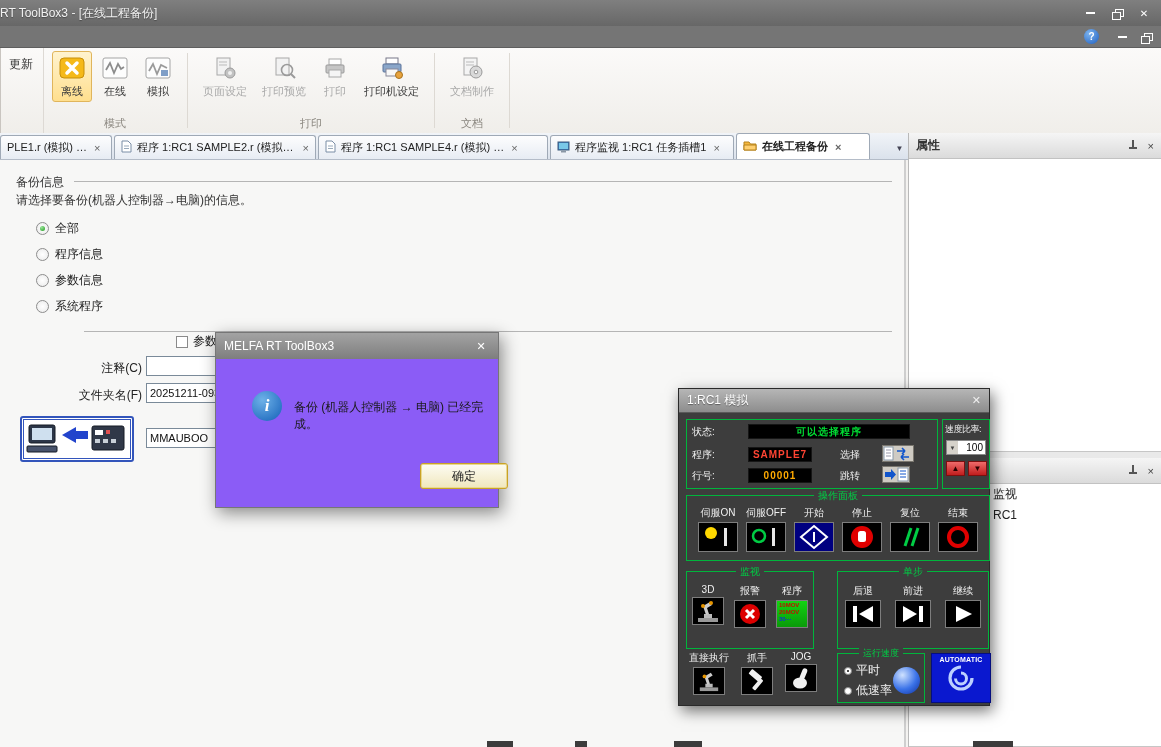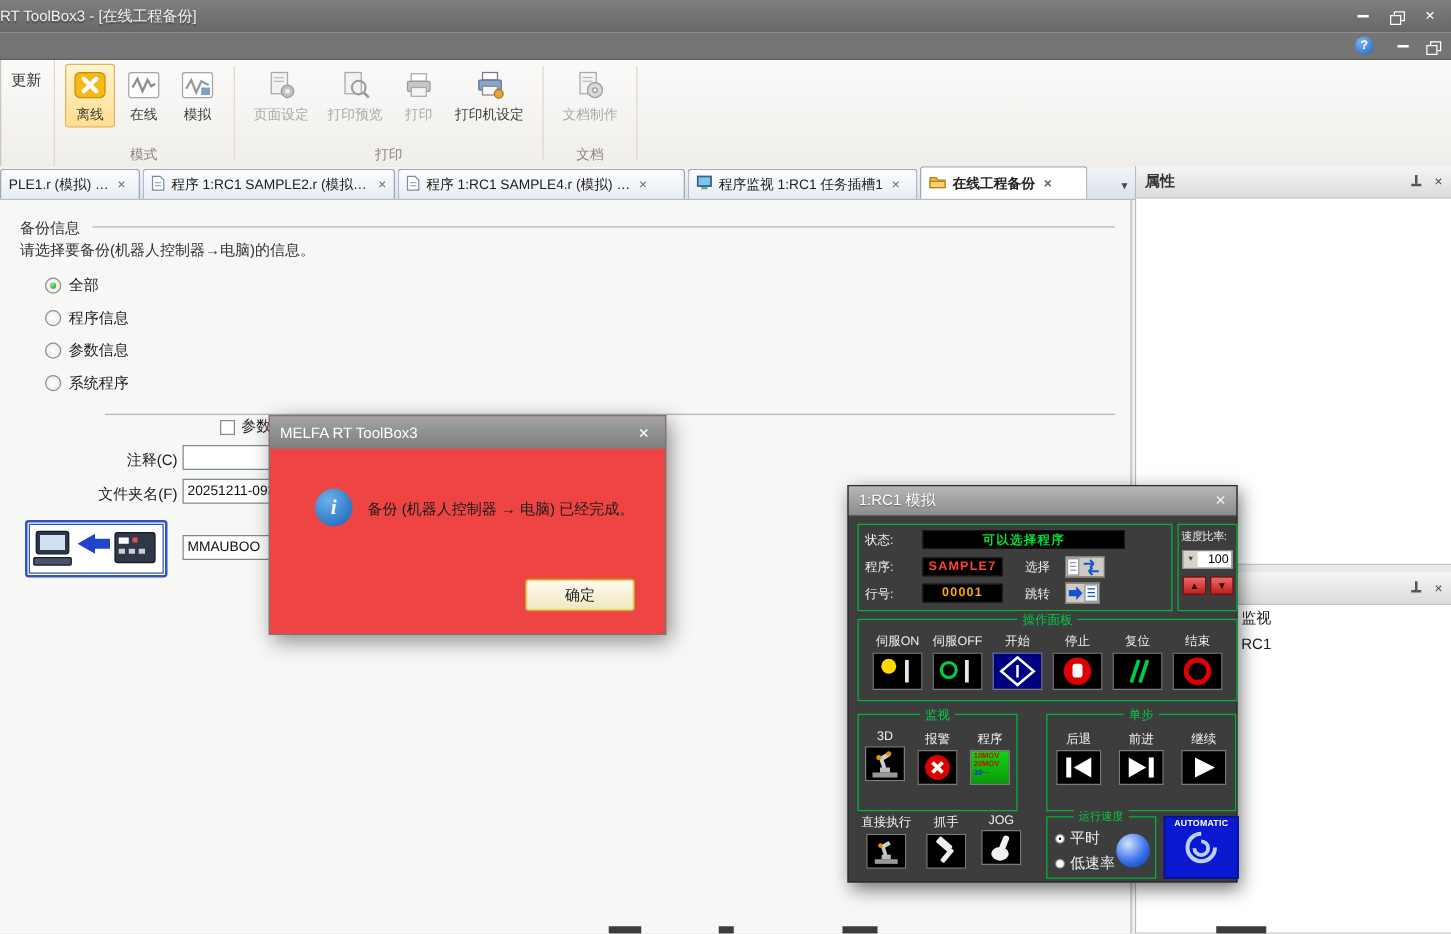--- a/index.html
+++ b/index.html
@@ -62,37 +62,37 @@
 .radio.checked::after{content:"";position:absolute;left:3px;top:3px;width:5px;height:5px;border-radius:50%;background:radial-gradient(circle at 35% 30%,#9ae49a,#1d9a1d)}
 .hline2{position:absolute;left:84px;top:171px;width:808px;height:1px;background:#b5b5b5}
 .chk-row{position:absolute;left:176px;top:173px;display:flex;gap:5px;font-size:12px;color:#222;align-items:center}
 .checkbox{width:12px;height:12px;border:1px solid #8a8a8a;background:#fff}
 .fld-label{position:absolute;font-size:12px;color:#222;width:112px;text-align:right}
 .fld-input{position:absolute;height:20px;border:1px solid #7a8a99;background:#fff;font-size:11px;font-family:inherit;padding:0 3px;color:#111}
 .pc-graphic{position:absolute;left:20px;top:256px;width:114px;height:46px;border:2px solid #3355bb;border-radius:3px;background:#fff;padding:1px}
 .pc-inner{width:100%;height:100%;border:1px solid #3355bb;display:flex;align-items:center;justify-content:center}
 
 
-.dialog{position:absolute;left:215px;top:332px;width:318px;height:176px;background:#ef4444;border:1px solid #767676;box-shadow:3px 5px 16px rgba(0,0,0,.45);z-index:50}
+.dialog{position:absolute;left:215px;top:332px;width:284px;height:176px;background:#8b5cf6;border:1px solid #767676;box-shadow:3px 5px 16px rgba(0,0,0,.45);z-index:50}
 .dialog-titlebar{height:26px;background:linear-gradient(#a3a3a3,#7e7e7e);display:flex;align-items:center;padding:0 0 0 8px}
 .dialog-title{color:#fff;font-size:12px;flex:1}
 .dialog-close{color:#fff;font-size:11px;width:34px;height:100%;display:flex;align-items:center;justify-content:center}
 .dialog-info-icon{position:absolute;left:36px;top:58px;width:30px;height:30px;border-radius:50%;background:radial-gradient(circle at 35% 30%,#6db1e8,#1460b8);color:#fff;font:italic bold 17px "Liberation Serif",serif;display:flex;align-items:center;justify-content:center}
 .dialog-msg{position:absolute;left:78px;top:66px;font-size:12px;color:#1a1a1a}
 .dialog-ok{position:absolute;left:204px;top:130px;width:88px;height:26px;background:linear-gradient(#fdfcf3,#f0e7bd);border:1px solid #c9a227;border-radius:3px;font-size:12px;color:#222;display:flex;align-items:center;justify-content:center;box-shadow:0 0 0 1px #ead98f inset}
 
 
 .simpanel{position:absolute;left:678px;top:388px;width:312px;height:318px;background:#3d3d3d;border:1px solid #2a2a2a;box-shadow:3px 5px 14px rgba(0,0,0,.55);z-index:60}
 .sim-titlebar{height:24px;background:linear-gradient(#b6b6b6,#8d8d8d);display:flex;align-items:center;padding:0 8px;border-bottom:1px solid #5a5a5a}
 .sim-title{color:#fff;font-size:12px;flex:1;text-shadow:0 1px 1px rgba(0,0,0,.4)}
 .sim-close{color:#efefef;font-size:11px}
 .sim-body{position:absolute;left:0;top:24px;right:0;bottom:0}
 .sgroup{position:absolute;border:1px solid #00b53c}
 .sgroup-title{position:absolute;top:-7px;left:50%;transform:translateX(-50%);background:#3d3d3d;padding:0 4px;color:#00cc44;font-size:10px;white-space:nowrap}
-.srow{position:absolute;left:5px;right:4px;display:flex;align-items:center;gap:12px}
+.srow{position:absolute;left:5px;right:4px;display:flex;align-items:flex-end;gap:22px}
 .slabel{color:#f0f0f0;font-size:10px;white-space:nowrap}
 .sdisplay{background:#000;border:1px solid #161616;height:15px;display:flex;align-items:center;justify-content:center;font-weight:bold;font-size:10px;letter-spacing:1px}
 .sicon-btn{display:inline-flex;background:#cfcbc3;border:1px solid #7a776f;padding:0;height:17px;align-items:center}
 .scombo{position:absolute;left:3px;top:20px;width:40px;height:15px;background:#fff;border:1px solid #888;display:flex}
 .scombo-btn{width:11px;background:#d6d2ca;color:#444;font-size:6px;display:flex;align-items:center;justify-content:center}
 .scombo-val{flex:1;font-size:10px;color:#000;display:flex;align-items:center;justify-content:flex-end;padding-right:2px}
 .sarrows{position:absolute;left:3px;top:41px;display:flex;gap:3px}
 .sarrow{width:19px;height:15px;background:linear-gradient(#ef6a6a,#c01d1d);border:1px solid #7d0f0f;color:#2a0000;font-size:8px;display:flex;align-items:center;justify-content:center}
 .opcols{display:flex;justify-content:space-between;padding:10px 8px 0}
 .opcol{width:46px;display:flex;flex-direction:column;align-items:center}

